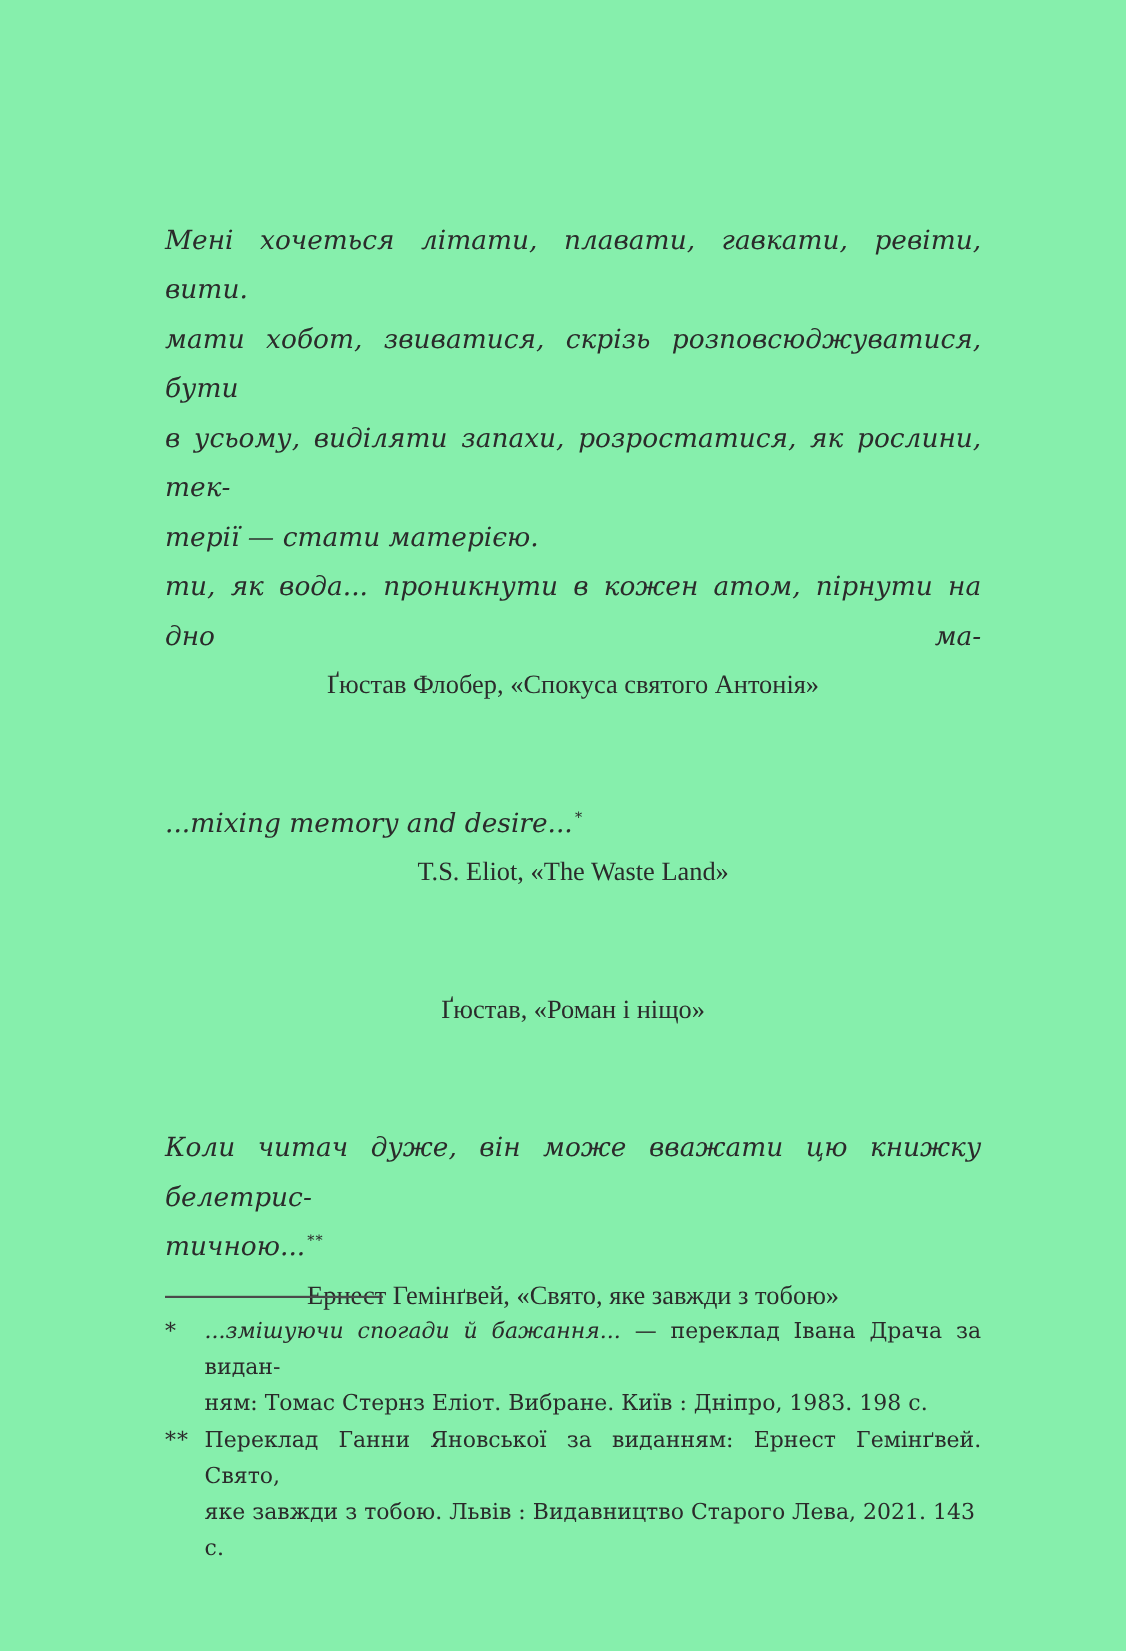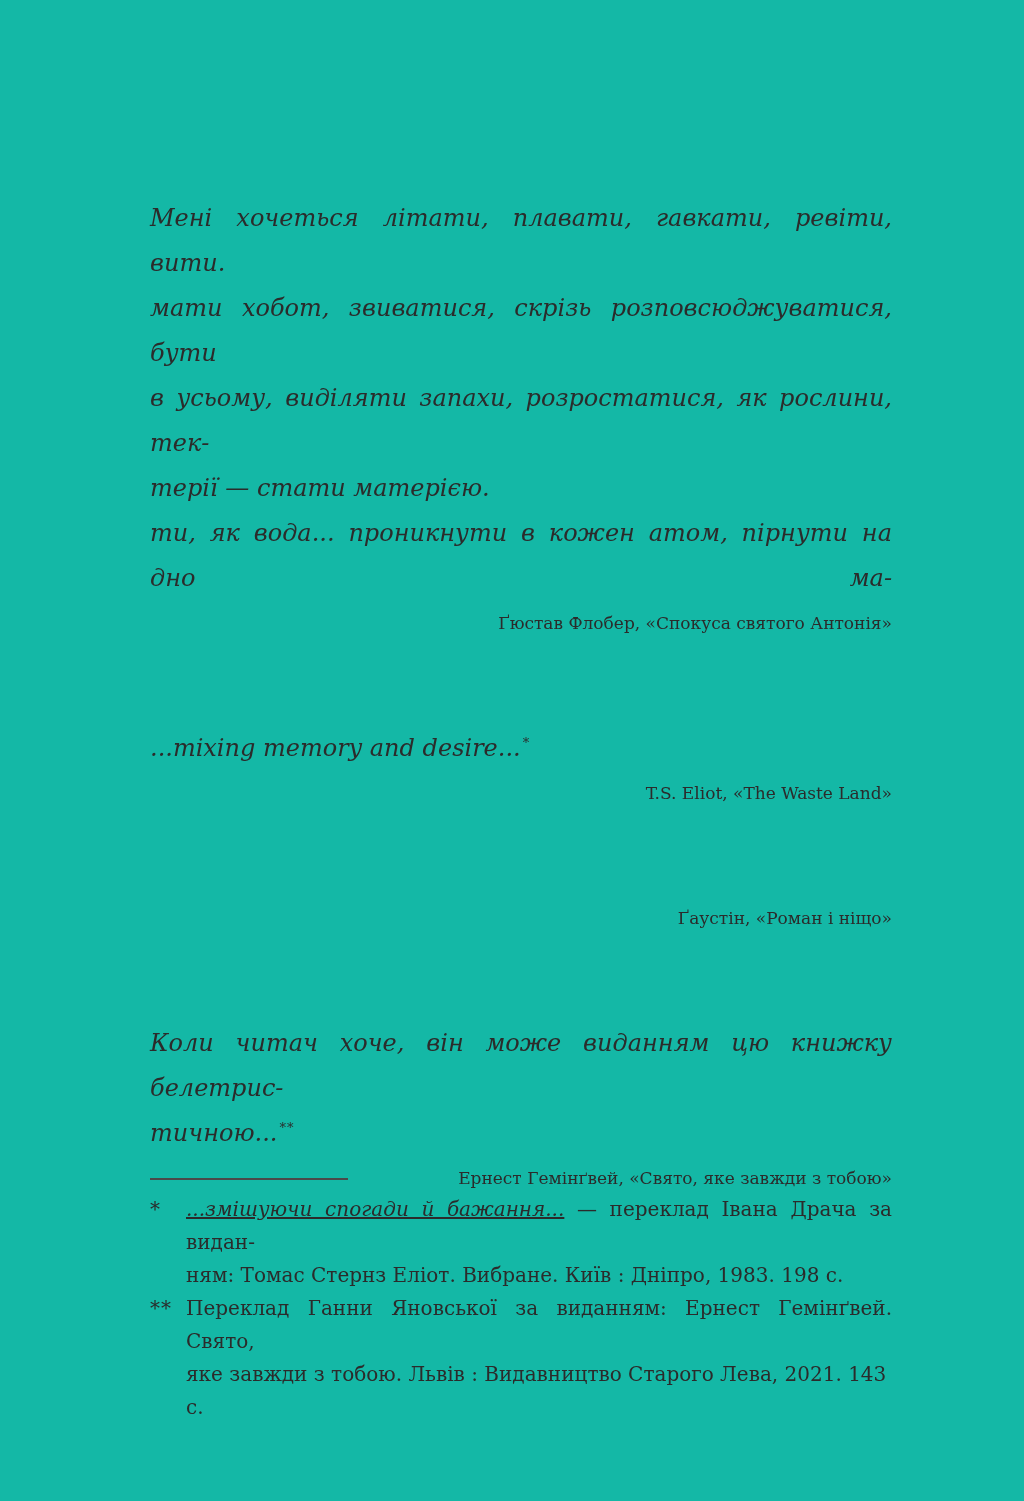--- a/index.html
+++ b/index.html
@@ -4,21 +4,21 @@
 <style>
   html, body {
     margin: 0;
     padding: 0;
     background: #ffffff;
   }
   .page {
     position: relative;
     width: 1024px;
     height: 1501px;
-    background: #14b8a6;
+    background: #86efac;
     color: #2b2b2b;
     overflow: hidden;
     font-family: "DejaVu Serif", serif;
   }
   .content {
     position: absolute;
     left: 150px;
     top: 196px;
     width: 742px;
   }
@@ -29,24 +29,25 @@
     line-height: 45px;
     color: #2b2b2b;
   }
   .qline { min-height: 45px; }
   .just {
     text-align: justify;
     text-align-last: justify;
   }
   .attribution {
     font-style: normal;
-    font-size: 17px;
+    font-size: 24px;
     line-height: 45px;
-    text-align: right;
+    text-align: center;
     color: #2b2b2b;
+    font-family: Liberation Serif, serif;
   }
   .fnref {
     font-size: 13px;
     font-style: normal;
     vertical-align: super;
     line-height: 0;
     margin-left: 2px;
     letter-spacing: 1px;
   }
   .footnotes {
@@ -69,21 +70,21 @@
     color: #2b2b2b;
   }
   .fn-marker {
     position: absolute;
     left: 0;
     top: 0;
     font-style: normal;
     letter-spacing: 1px;
   }
   .fline { min-height: 33px; }
-  .fline em { font-style: italic; text-decoration: underline; }
+  .fline em { font-style: italic; }
 </style>
 </head>
 <body>
 
 <div class="page">
 
   <main class="content">
 
     <section class="epigraph">
       <div class="quote">
@@ -97,26 +98,26 @@
     </section>
 
     <section class="epigraph">
       <div class="quote">
         <div class="qline"><span>...mixing memory and desire...</span><sup class="fnref">*</sup></div>
       </div>
       <div class="attribution">T.S. Eliot, «The Waste Land»</div>
     </section>
 
     <section class="epigraph">
-      <div class="attribution">Ґаустін, «Роман і ніщо»</div>
+      <div class="attribution">Ґюстав, «Роман і ніщо»</div>
     </section>
 
     <section class="epigraph">
       <div class="quote">
-        <div class="qline just">Коли читач хоче, він може виданням цю книжку белетрис-</div>
+        <div class="qline just">Коли читач дуже, він може вважати цю книжку белетрис-</div>
         <div class="qline"><span>тичною...</span><sup class="fnref">**</sup></div>
       </div>
       <div class="attribution">Ернест Гемінґвей, «Свято, яке завжди з тобою»</div>
     </section>
 
   </main>
 
   <footer class="footnotes">
     <hr class="fn-divider">
 

